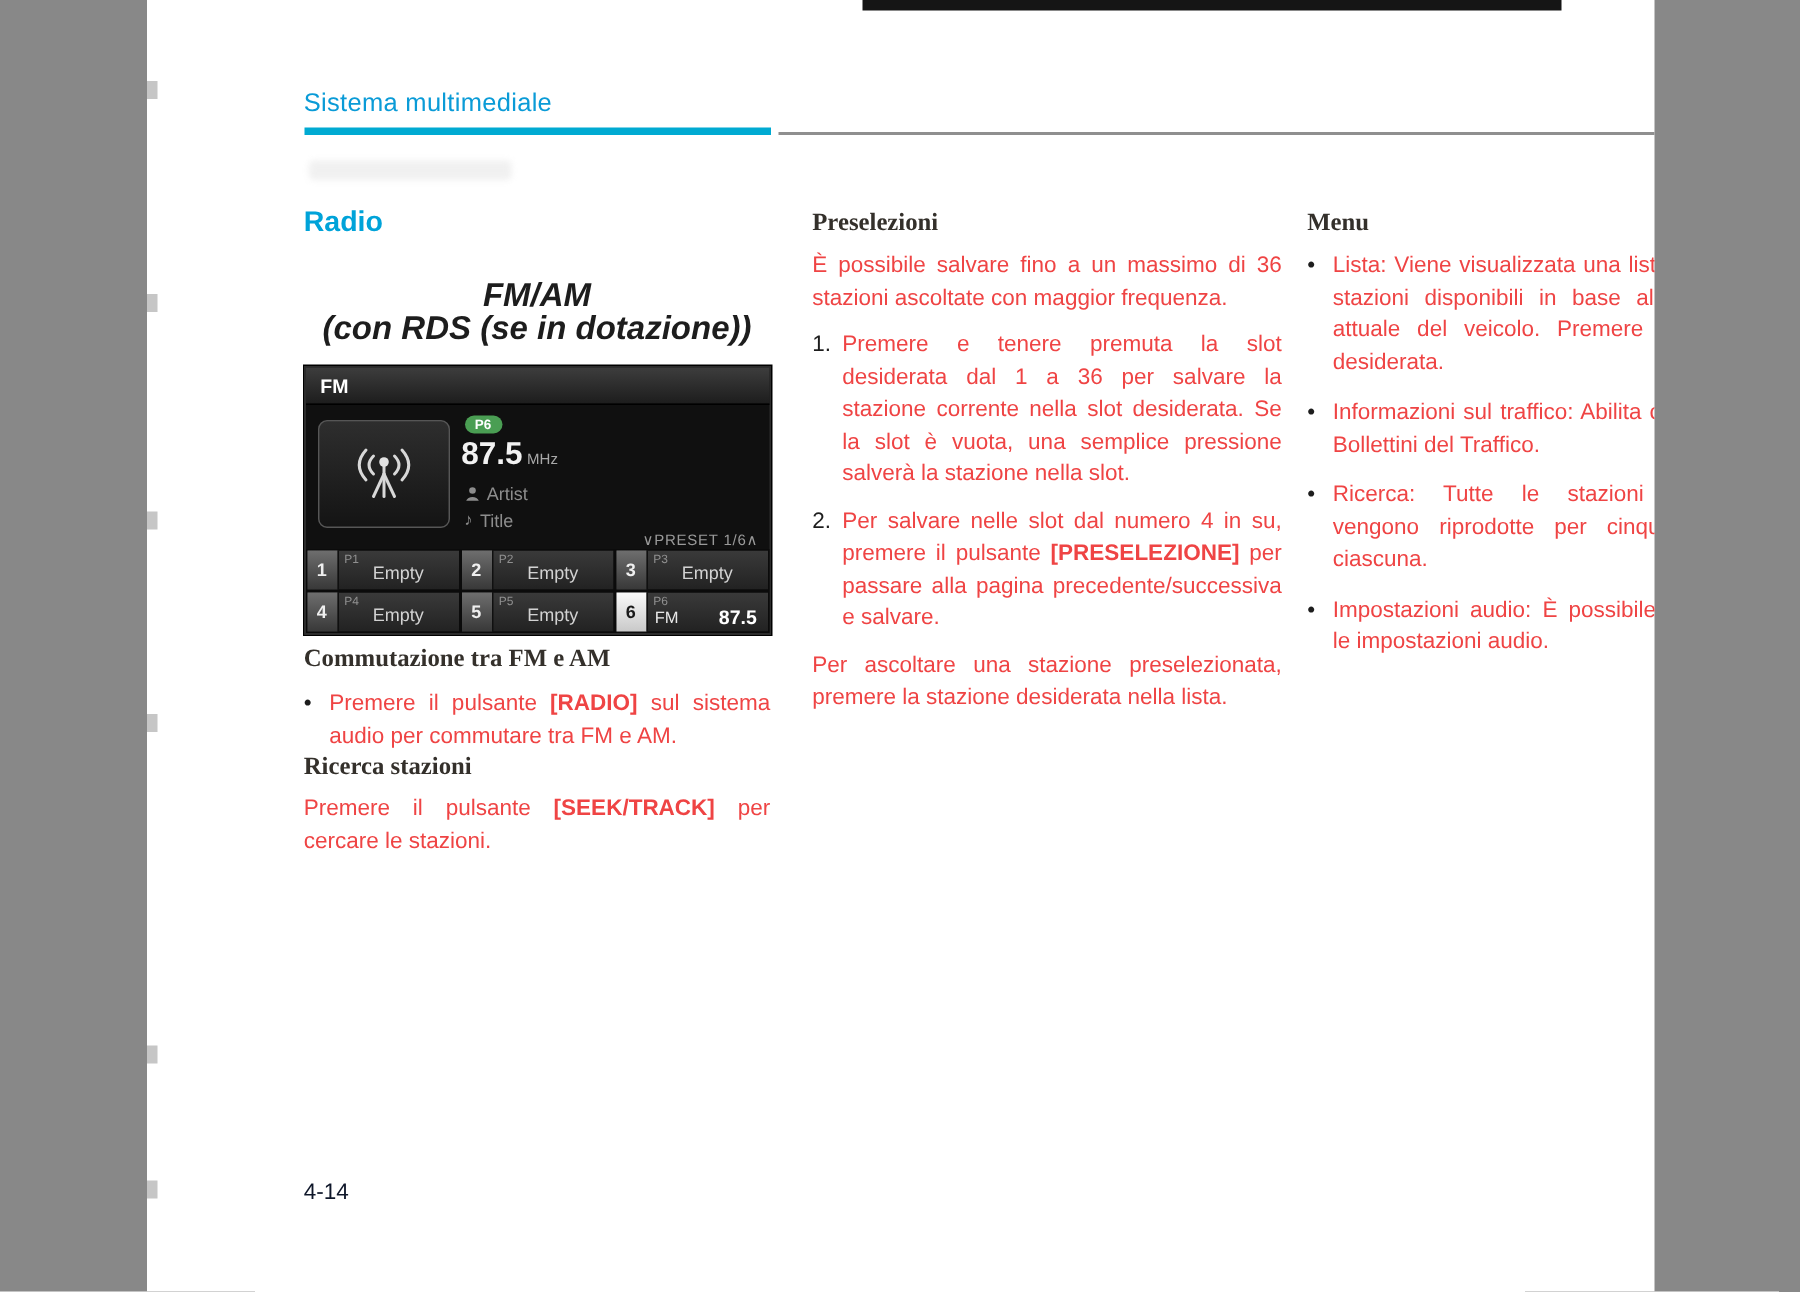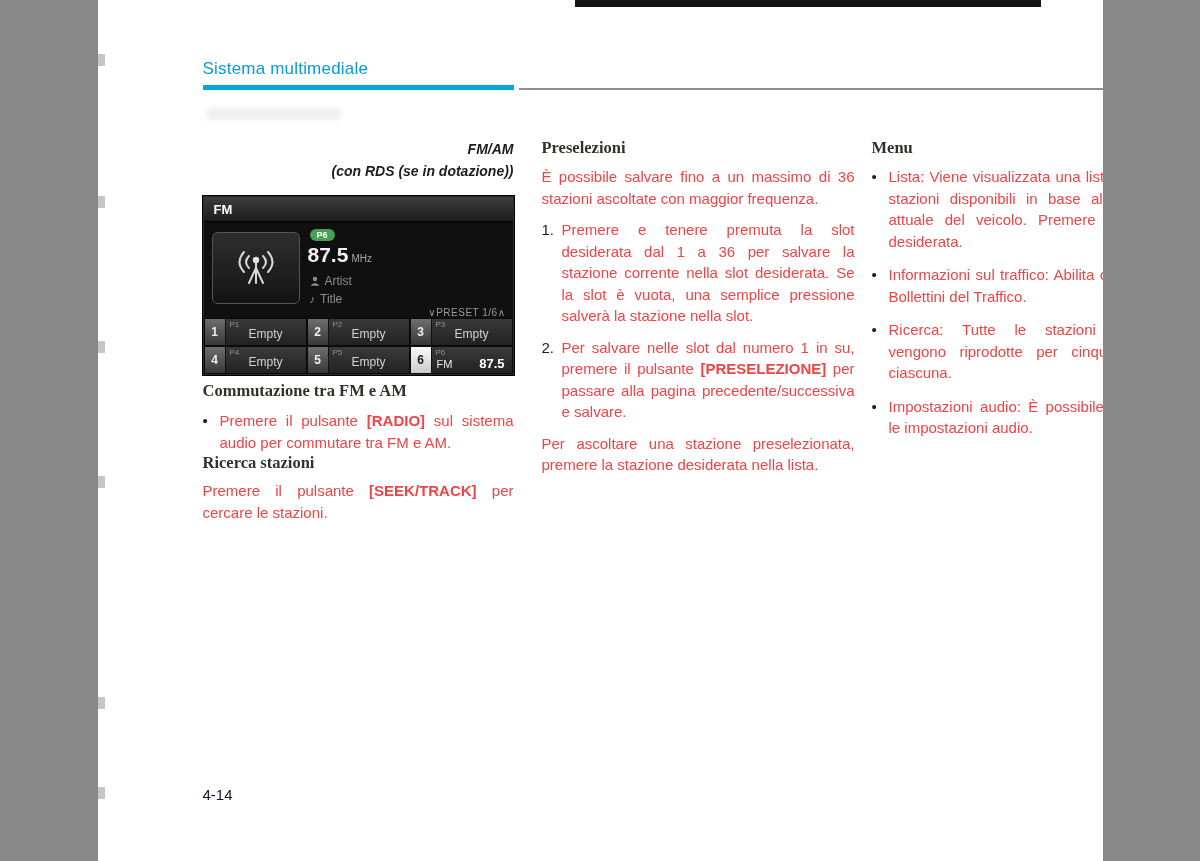--- a/index.html
+++ b/index.html
@@ -23,21 +23,21 @@
   
   .cols { position:absolute; left:105px; top:138px; width:991px; display:flex; }
   .col1 { width:311px; margin-right:28px; }
   .col2 { width:313px; margin-right:17px; }
   .col3 { width:309px; }
 
   p, .para { font-size:15px; line-height:21.5px; text-align:justify; color:#ef4444; }
   .b { font-weight:bold; }
 
   .radio-title { color:#00a3d9; font-size:19px; font-weight:bold; margin-bottom:26px; }
-  .fmam { font-style:italic; font-weight:bold; font-size:14px; line-height:22px; margin-bottom:14px; text-align:right; }
+  .fmam { font-style:italic; font-weight:bold; font-size:22px; line-height:22px; margin-bottom:14px; text-align:center; }
 
   .serif-head { font-family:"Liberation Serif", serif; font-weight:bold; font-size:16.5px; color:#34302b; }
 
   
   .display { position:relative; width:311px; height:179px; background:#101010;
              border:1px solid #2c2c2c; outline:1px solid #000; }
   .disp-top { position:relative; height:25px; background:linear-gradient(#3d3d3d,#1d1d1d);
               border-bottom:1px solid #000; display:flex; align-items:center; padding:0 10px; }
   .band { color:#fff; font-weight:bold; font-size:13px; }
   .clock { position:absolute; left:0; right:40px; text-align:center; color:#e9e9e9;
@@ -97,20 +97,21 @@
   <div class="edge-mark" style="top:787px"></div>
   <div class="ghost-bleed"></div>
 
   <div class="chapter-title">Sistema multimediale</div>
   <div class="blue-bar"></div>
   <div class="thin-rule"></div>
 
   <div class="cols">
 
     <div class="col1">
+      <div class="radio-title">Radio</div>
       <div class="fmam">
         <div>FM/AM</div>
         <div>(con RDS (se in dotazione))</div>
       </div>
 
       <div class="display">
         <div class="disp-top">
           <span class="band">FM</span>
         </div>
         <div class="disp-main">
@@ -193,21 +194,21 @@
       <div class="serif-head head-gap">Preselezioni</div>
       <p class="mb10">È possibile salvare fino a un massimo di 36 stazioni ascoltate con maggior frequenza.</p>
 
       <div class="num-row">
         <span class="num-label">1.</span>
         <p class="bullet-body">Premere e tenere premuta la slot desiderata dal 1 a 36 per salvare la stazione corrente nella slot desiderata. Se la slot è vuota, una semplice pressione salverà la stazione nella slot.</p>
       </div>
 
       <div class="num-row">
         <span class="num-label">2.</span>
-        <p class="bullet-body"><span>Per salvare nelle slot dal numero 1 in su, premere il pulsante </span><span class="b">[PRESELEZIONE]</span><span> per passare alla pagina precedente/successiva e salvare.</span></p>
+        <p class="bullet-body"><span>Per salvare nelle slot dal numero 4 in su, premere il pulsante </span><span class="b">[PRESELEZIONE]</span><span> per passare alla pagina precedente/successiva e salvare.</span></p>
       </div>
 
       <p>Per ascoltare una stazione preselezionata, premere la stazione desiderata nella lista.</p>
     </div>
 
     <div class="col3">
       <div class="serif-head head-gap">Menu</div>
 
       <div class="bullet-row mb12">
         <span class="bullet-dot">•</span>

